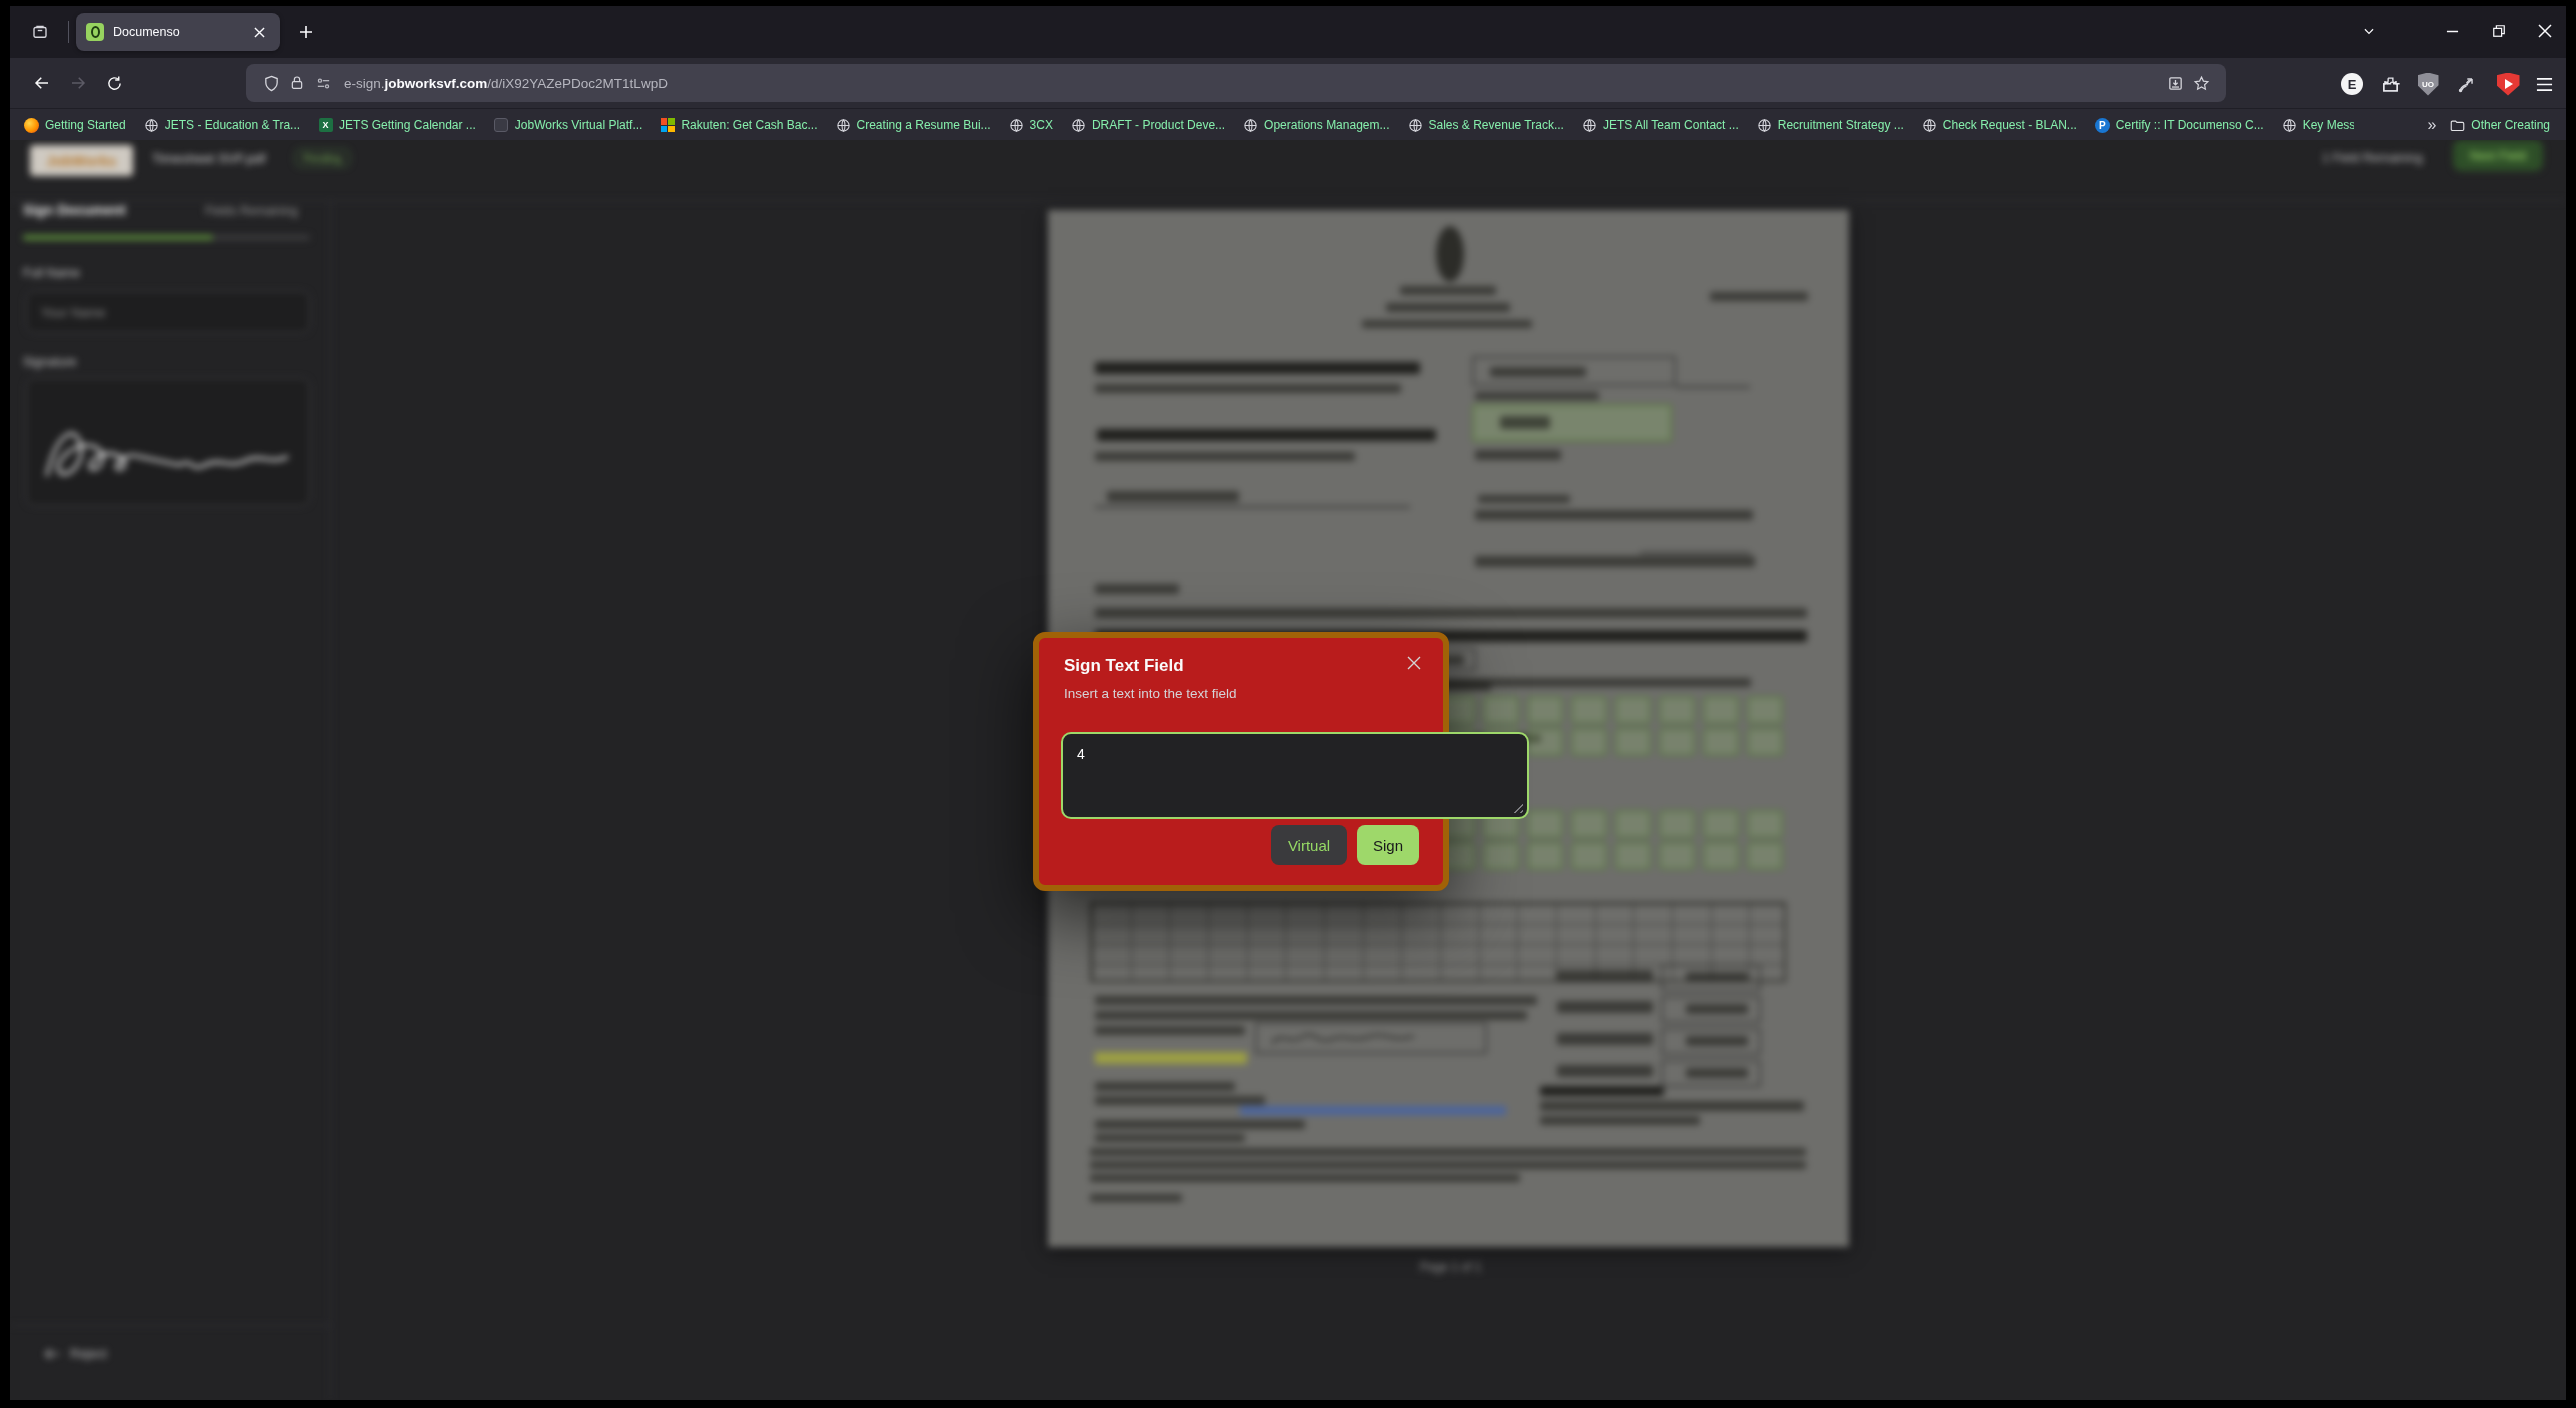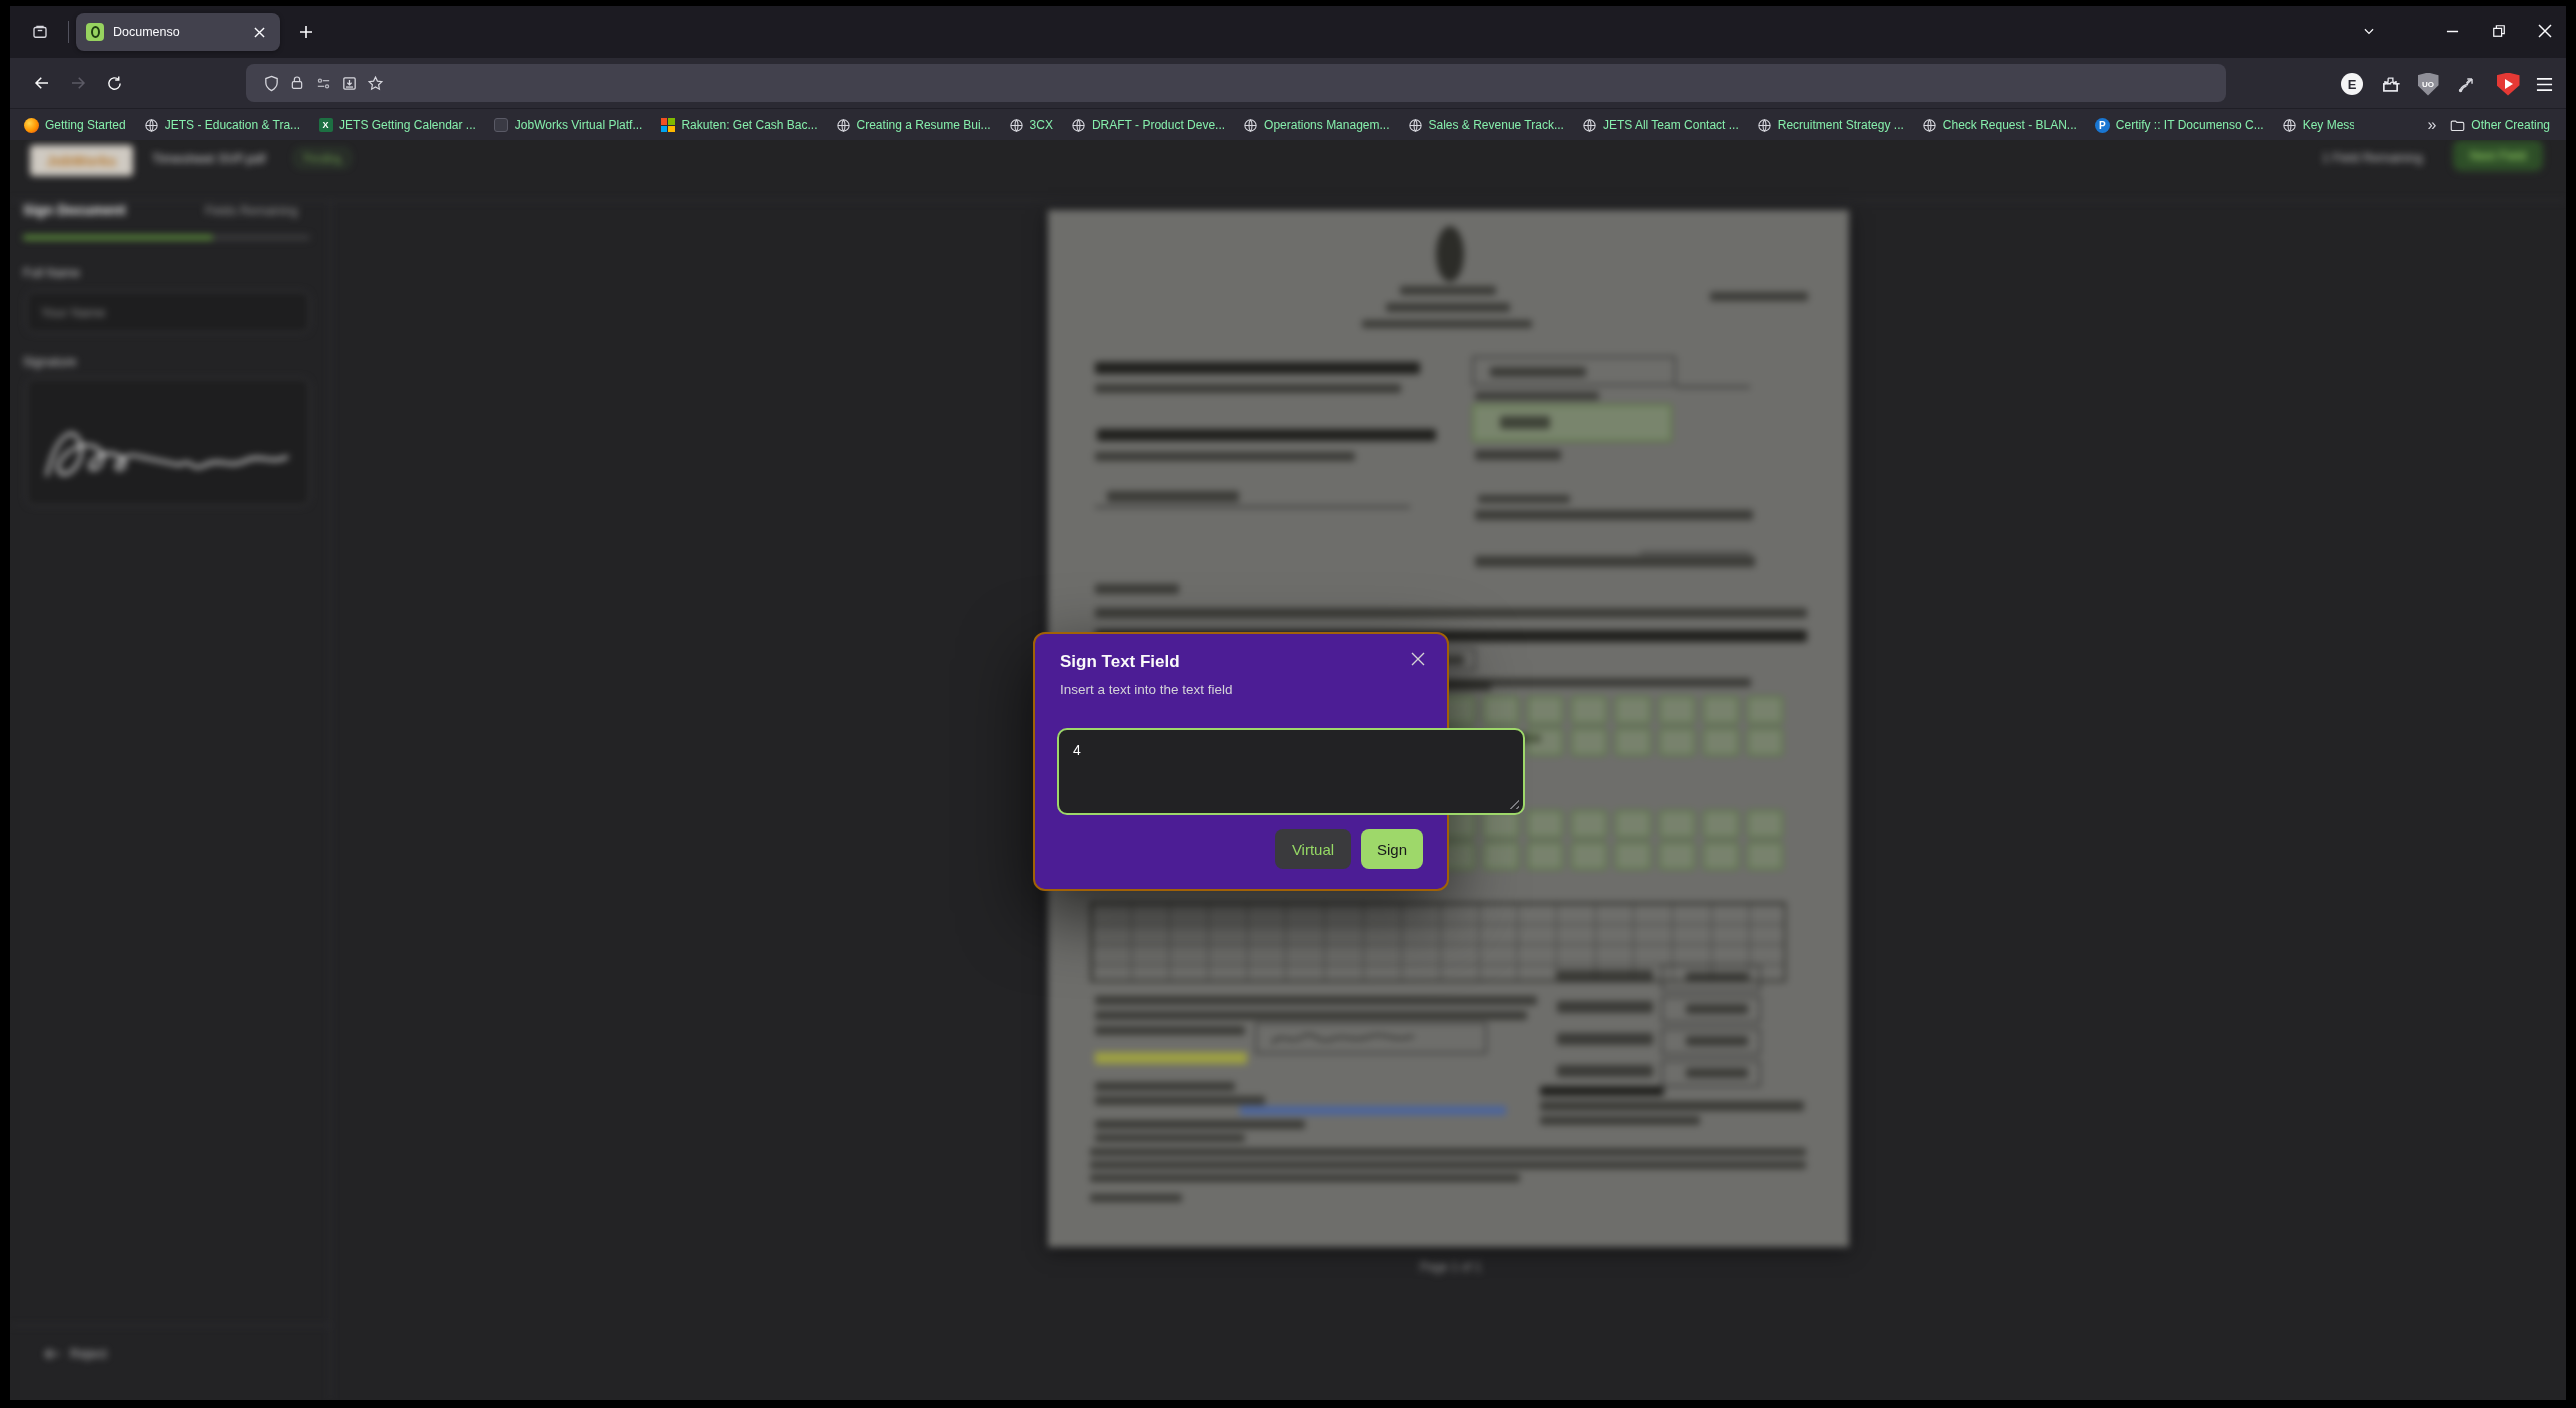--- a/index.html
+++ b/index.html
@@ -105,22 +105,22 @@
   .sh-line { position:absolute; background:rgba(30,30,28,.75); }
   .sh-box { position:absolute; border:2px solid rgba(45,45,42,.72); }
   .sh-green { position:absolute; border:2px solid rgba(84,116,58,.9); background:rgba(150,190,115,.3); border-radius:2px; }
   .sh-cell { position:absolute; border:2px solid rgba(84,116,58,.85); background:rgba(150,190,115,.26); border-radius:3px; }
   .sh-hl { position:absolute; background:rgba(165,168,60,.85); }
   .sh-link { position:absolute; background:rgba(70,100,165,.85); }
   .sh-oval { position:absolute; background:rgba(25,25,22,.78); border-radius:50%; }
   .sh-table { position:absolute; border:2px solid rgba(35,35,30,.8); }
 
   
-  .modal { position:absolute; left:1023px; top:492px; width:416px; height:259px; background:#4c1d95;
-    border:2px solid #a16207; border-radius:12px; box-shadow:0 24px 70px rgba(0,0,0,.65); }
+  .modal { position:absolute; left:1023px; top:492px; width:416px; height:259px; background:#b91c1c;
+    border:6px solid #a16207; border-radius:12px; box-shadow:0 24px 70px rgba(0,0,0,.65); }
   .m-title { position:absolute; left:25px; top:18px; color:#fafafa; font-size:17px; font-weight:bold; }
   .m-desc { position:absolute; left:25px; top:48px; color:#d4d4d8; font-size:13.5px; }
   .m-close { position:absolute; right:16px; top:12px; width:26px; height:26px; display:flex;
     align-items:center; justify-content:center; color:#d4d4d4; border-radius:4px; }
   .m-ta-wrap { position:absolute; left:22px; top:94px; width:468px; height:87px; }
   .m-textarea { width:100%; height:100%; background:#222224; border:2px solid #9ed86a; border-radius:10px;
     color:#fff; font-size:14px; font-family:"Liberation Sans", sans-serif; padding:12px 14px;
     resize:none; outline:none; }
   .m-grip { position:absolute; right:6px; bottom:6px; width:12px; height:12px;
     background:repeating-linear-gradient(135deg, transparent 0 2.5px, #7c7c80 2.5px 4px);
@@ -216,20 +216,21 @@
           </svg>
       </span>
       <span class="u-icon">
         <svg width="17" height="17" viewBox="0 0 24 24" fill="none" stroke="#b8b8c0" stroke-width="1.8">
           <circle cx="7" cy="8" r="2.2"></circle>
             <path d="M11 8h9"></path>
             <path d="M4 16h9"></path>
             <circle cx="17" cy="16" r="2.2"></circle>
           </svg>
       </span>
+      <span class="u-text"><span>e-sign.</span><b>jobworksvf.com</b><span>/d/iX92YAZePDoc2MT1tLwpD</span></span>
       <span class="u-icon">
         <svg width="17" height="17" viewBox="0 0 24 24" fill="none" stroke="#d7d7de" stroke-width="1.8">
           <rect x="4" y="4" width="16" height="16" rx="1.5"></rect>
             <path d="M12 7v7M9 11l3 3 3-3"></path>
             <path d="M7 17h10"></path>
           </svg>
       </span>
       <span class="u-icon">
         <svg width="17" height="17" viewBox="0 0 24 24" fill="none" stroke="#d7d7de" stroke-width="1.7">
           <path d="M12 3l2.7 5.6 6.3.9-4.6 4.3 1.1 6.2-5.5-3-5.5 3 1.1-6.2L3 9.5l6.3-.9z"></path>

